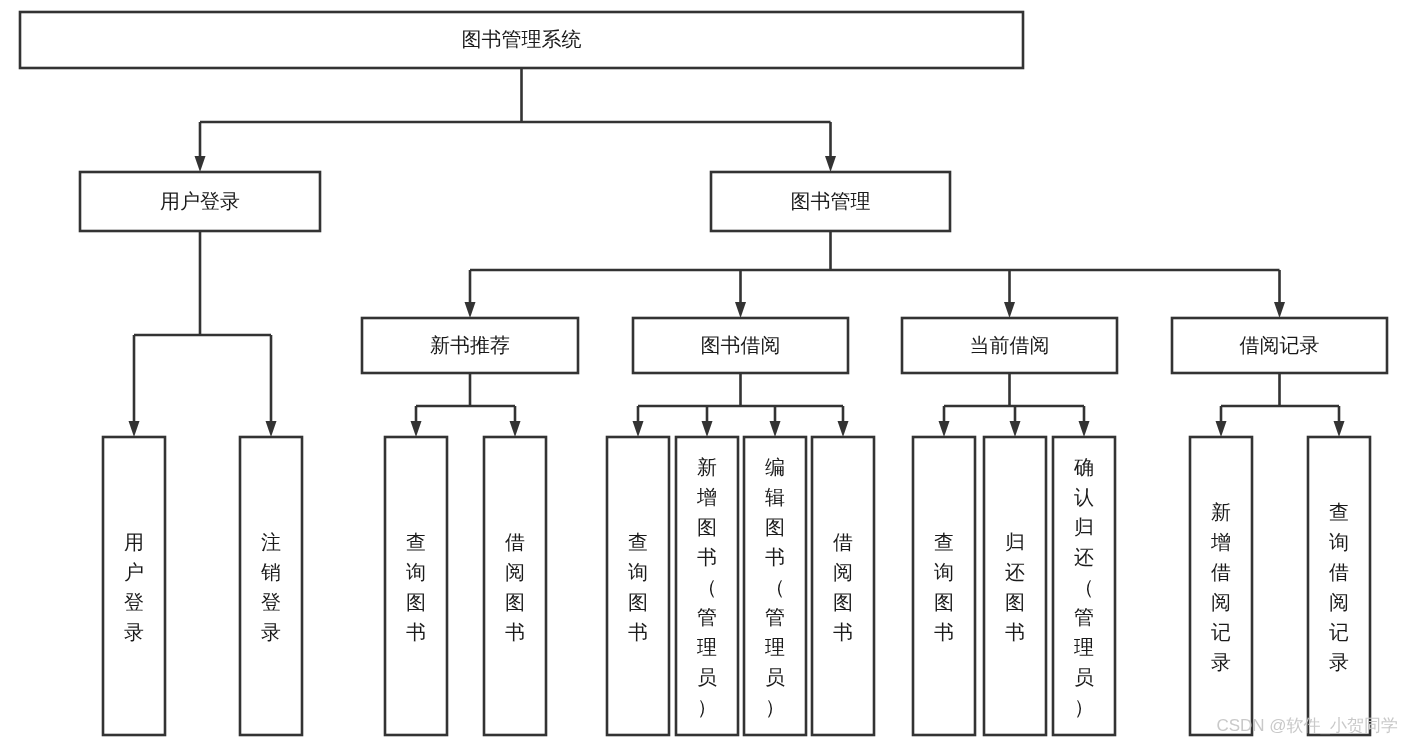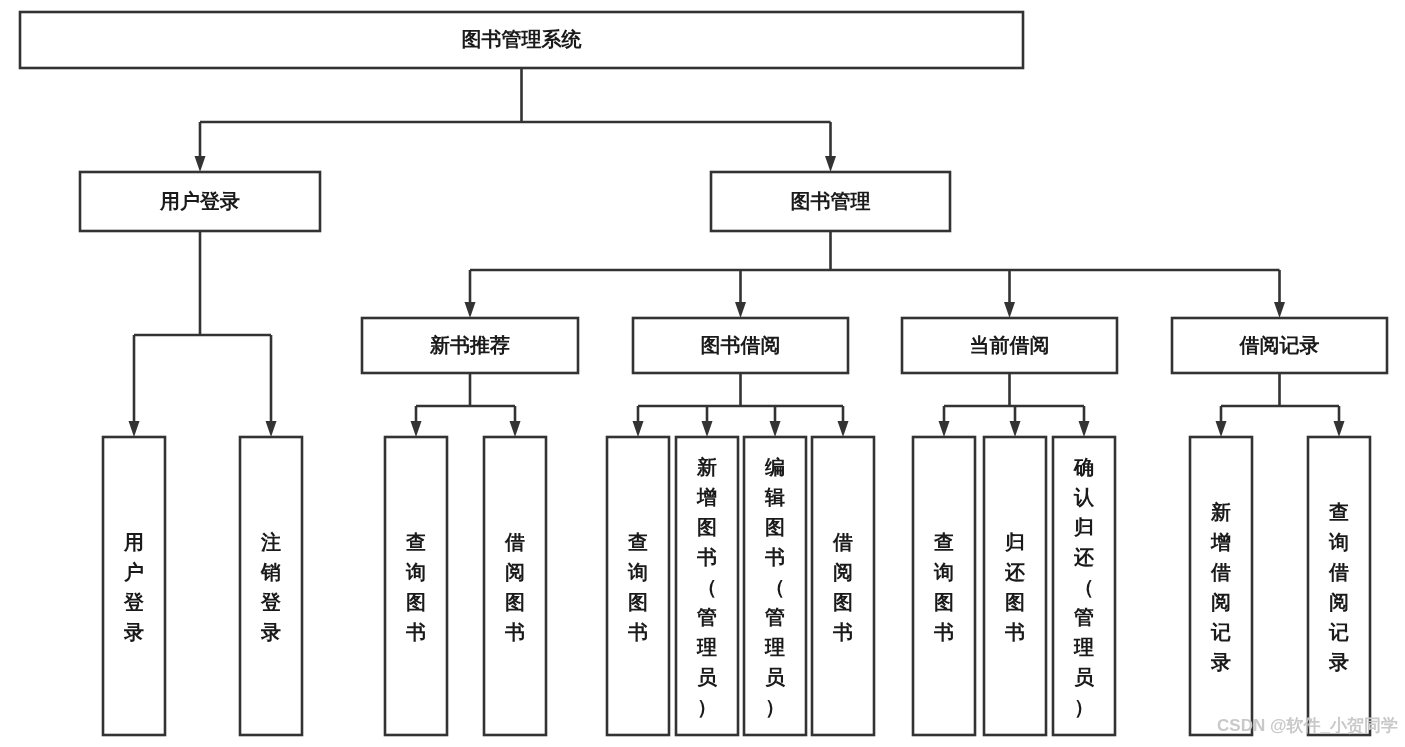--- a/index.html
+++ b/index.html
@@ -13,21 +13,20 @@
     font-family: "Liberation Sans", "DejaVu Sans", sans-serif;
     overflow: hidden;
     position: relative;
   }
   #diagram-root {
     position: absolute;
     left: 0;
     top: 0;
     width: 1296px;
     height: 747px;
-    font-weight: bold;
   }
   .node-rect {
     fill: #ffffff;
     stroke: #333333;
     stroke-width: 2.6;
   }
   .connector {
     fill: none;
     stroke: #333333;
     stroke-width: 2.6;

